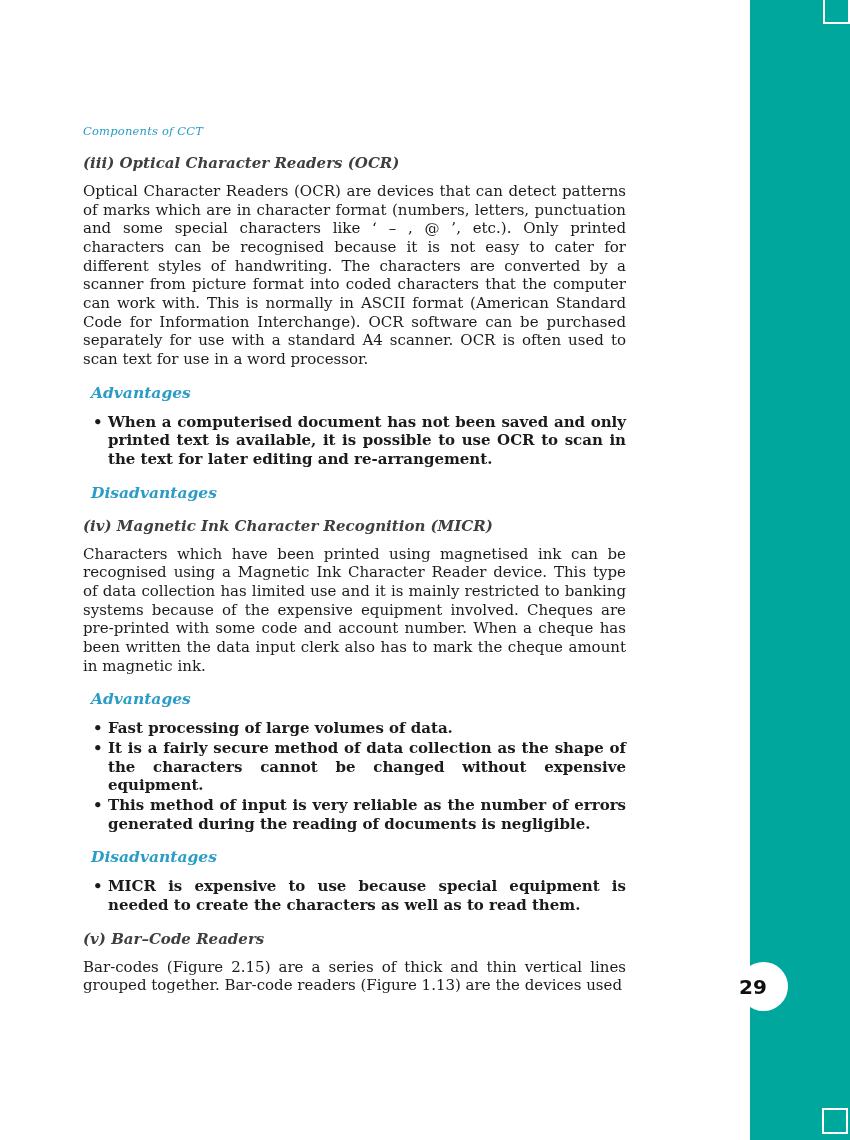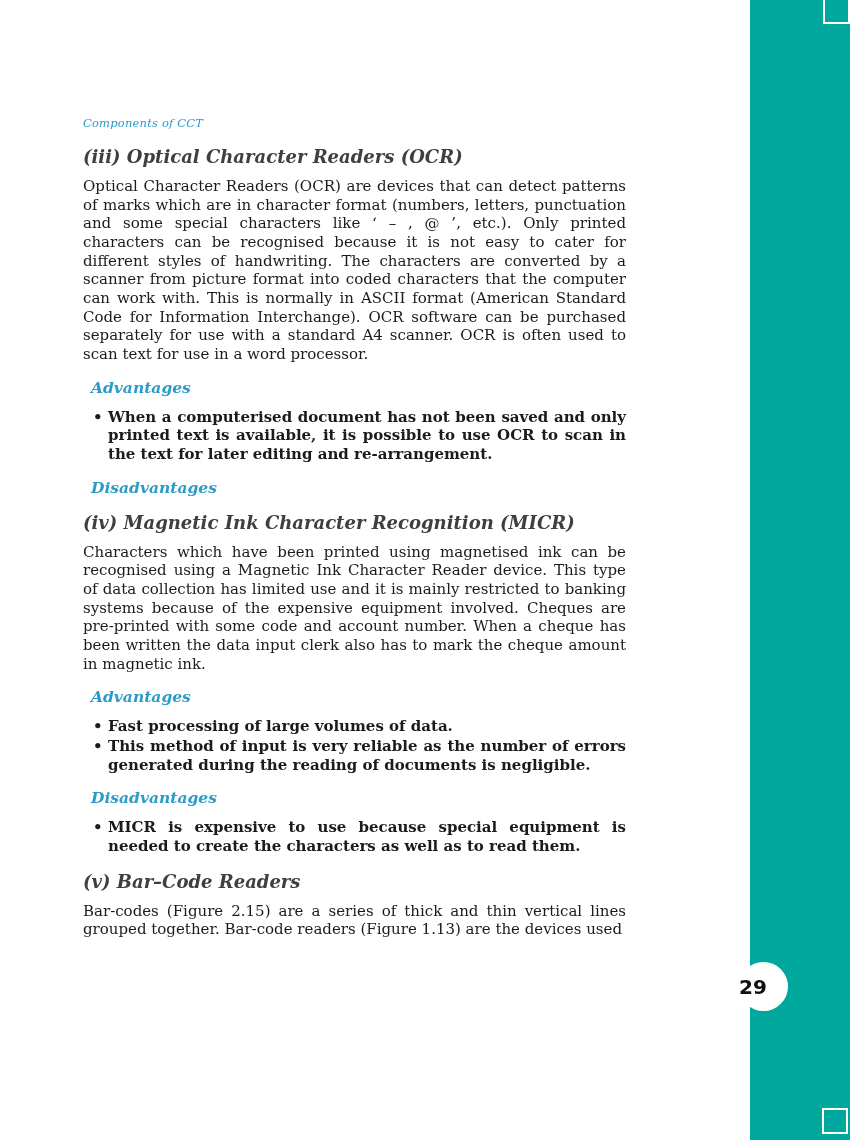--- a/index.html
+++ b/index.html
@@ -56,25 +56,25 @@
     position: absolute;
     left: 83px; top: 112px;
     width: 543px;
   }
 
   .running-header {
     font-style: italic;
     font-size: 11.5px;
     color: #2b9cc7;
     letter-spacing: 0.2px;
-    margin: 4px 0 16px 0;
+    margin: 12px 0 16px 0;
   }
 
   h3.sec-heading {
-    font-size: 18px;
+    font-size: 15px;
     font-weight: 700;
     font-style: italic;
     color: #3f3f3f;
     margin: 15px 0 10px 0;
   }
 
   h4.cyan-heading {
     font-size: 15.5px;
     font-weight: 700;
     font-style: italic;
@@ -140,20 +140,21 @@
     </div>
 
     <h4 class="cyan-heading">Disadvantages</h4>
 
     <h3 class="sec-heading">(iv) Magnetic Ink Character Recognition (MICR)</h3>
     <p class="body">Characters which have been printed using magnetised ink can be recognised using a Magnetic Ink Character Reader device. This type of data collection has limited use and it is mainly restricted to banking systems because of the expensive equipment involved. Cheques are pre-printed with some code and account number. When a cheque has been written the data input clerk also has to mark the cheque amount in magnetic ink.</p>
 
     <h4 class="cyan-heading">Advantages</h4>
     <div class="bullets">
       <div class="bullet">Fast processing of large volumes of data.</div>
+      <div class="bullet">It is a fairly secure method of data collection as the shape of the characters cannot be changed without expensive equipment.</div>
       <div class="bullet">This method of input is very reliable as the number of errors generated during the reading of documents is negligible.</div>
     </div>
 
     <h4 class="cyan-heading">Disadvantages</h4>
     <div class="bullets">
       <div class="bullet">MICR is expensive to use because special equipment is needed to create the characters as well as to read them.</div>
     </div>
 
     <h3 class="sec-heading">(v) Bar–Code Readers</h3>
     <p class="body">Bar-codes (Figure 2.15) are a series of thick and thin vertical lines grouped together. Bar-code readers (Figure 1.13) are the devices used</p>

